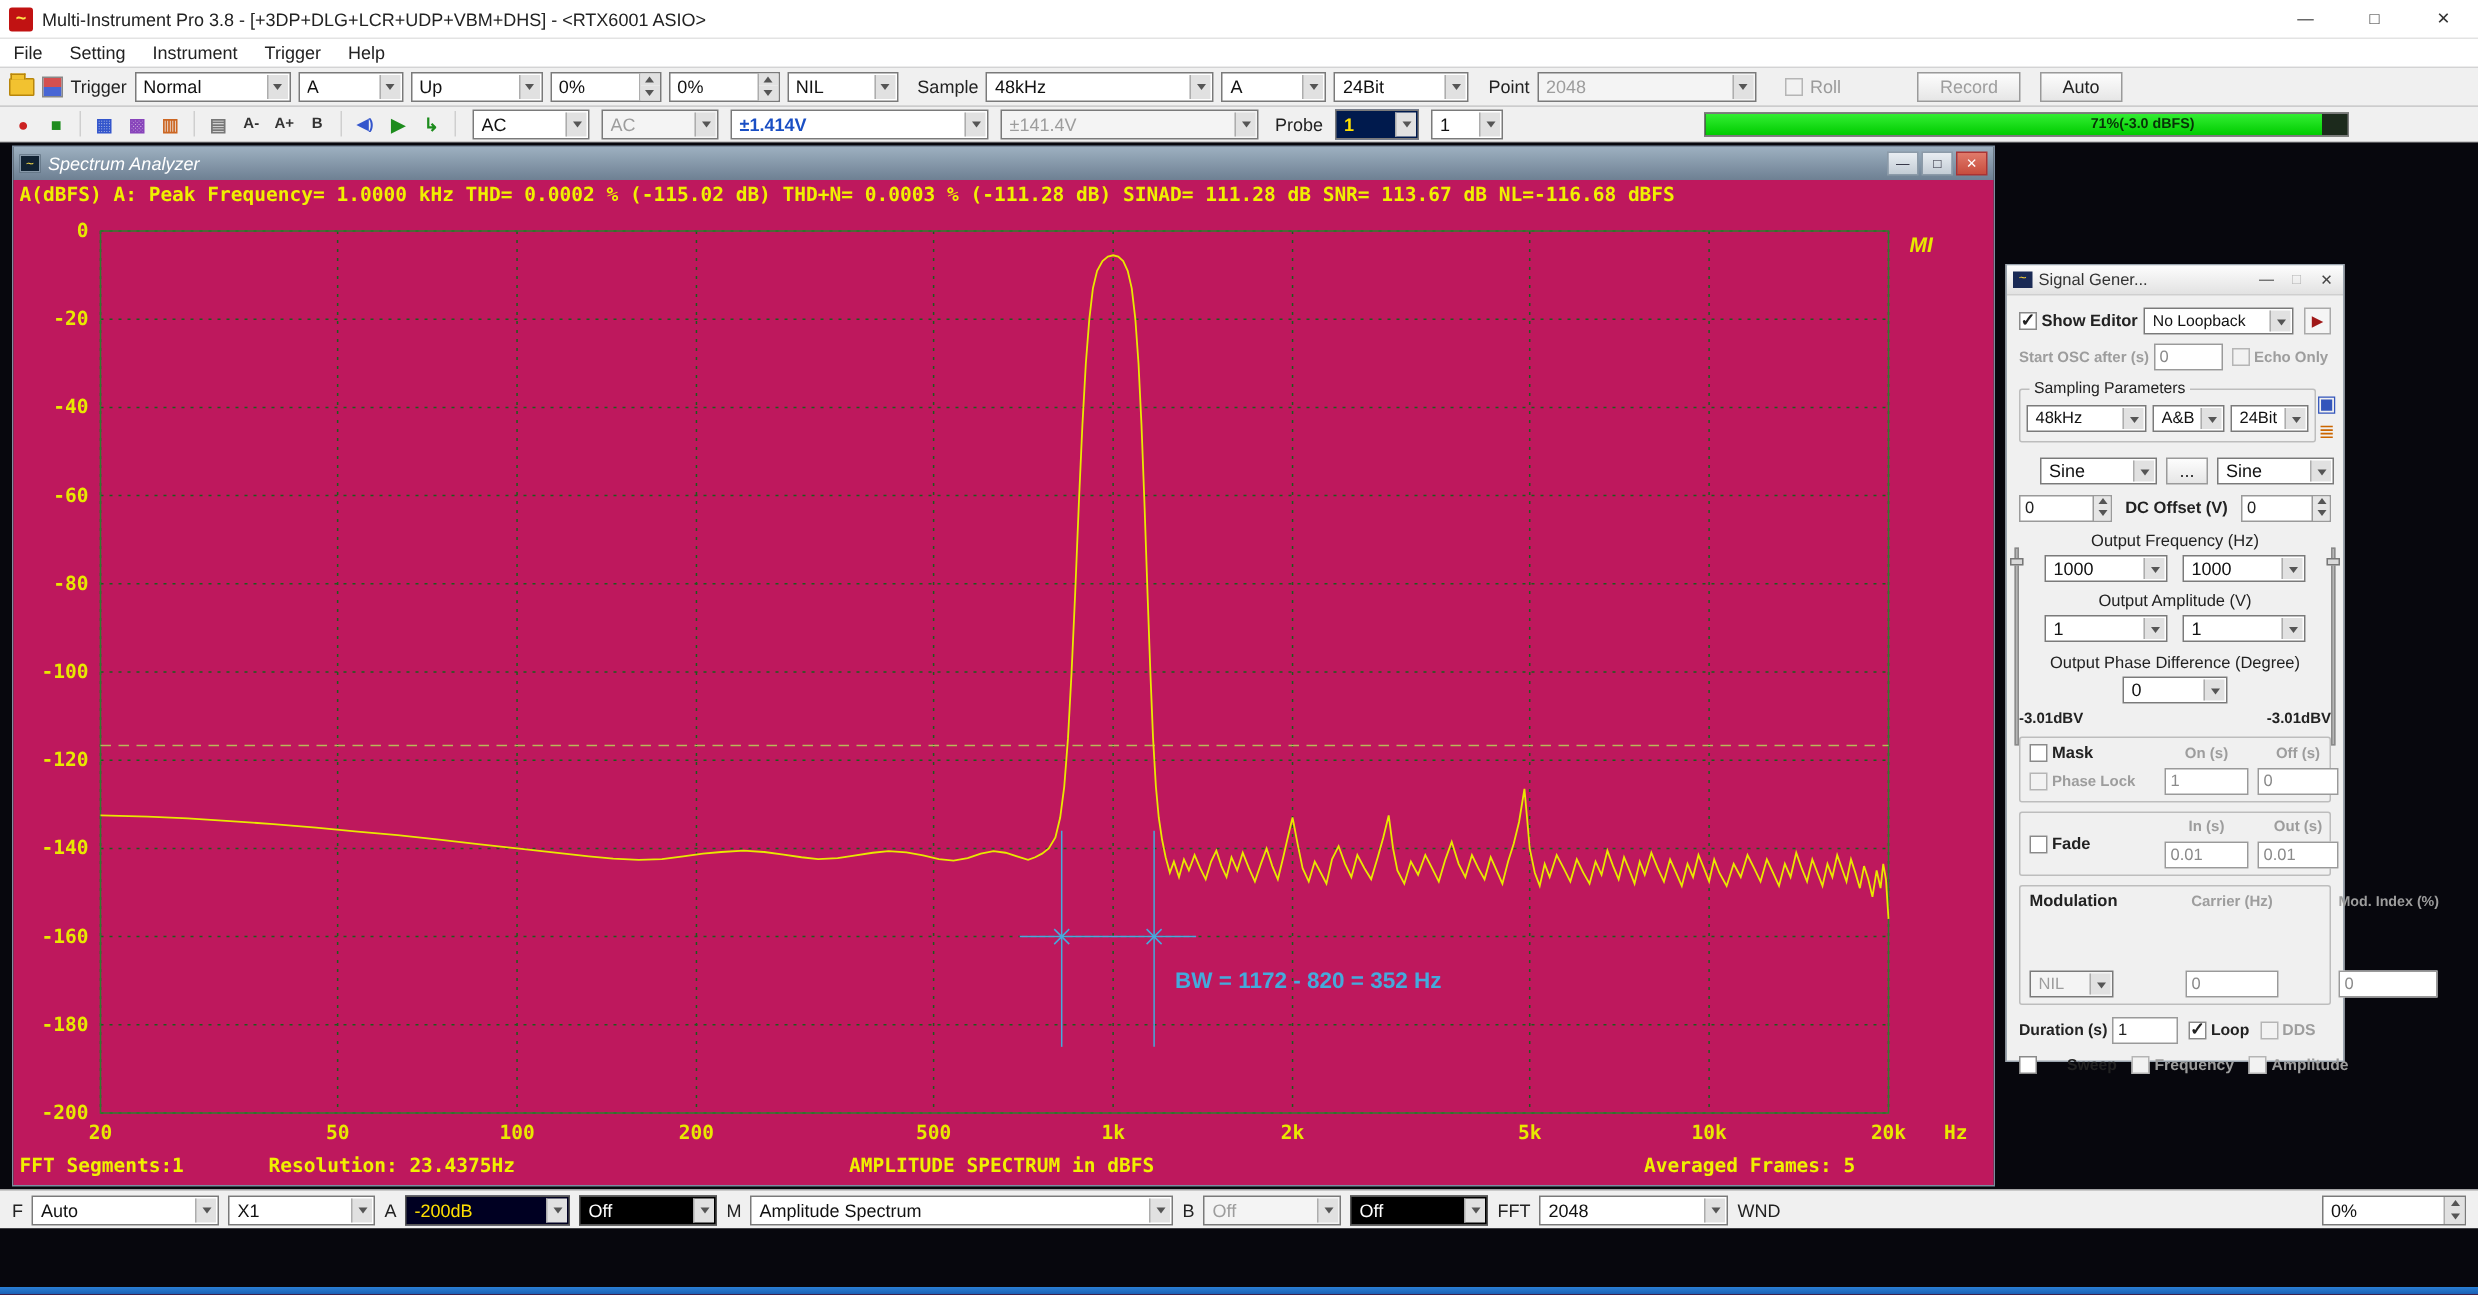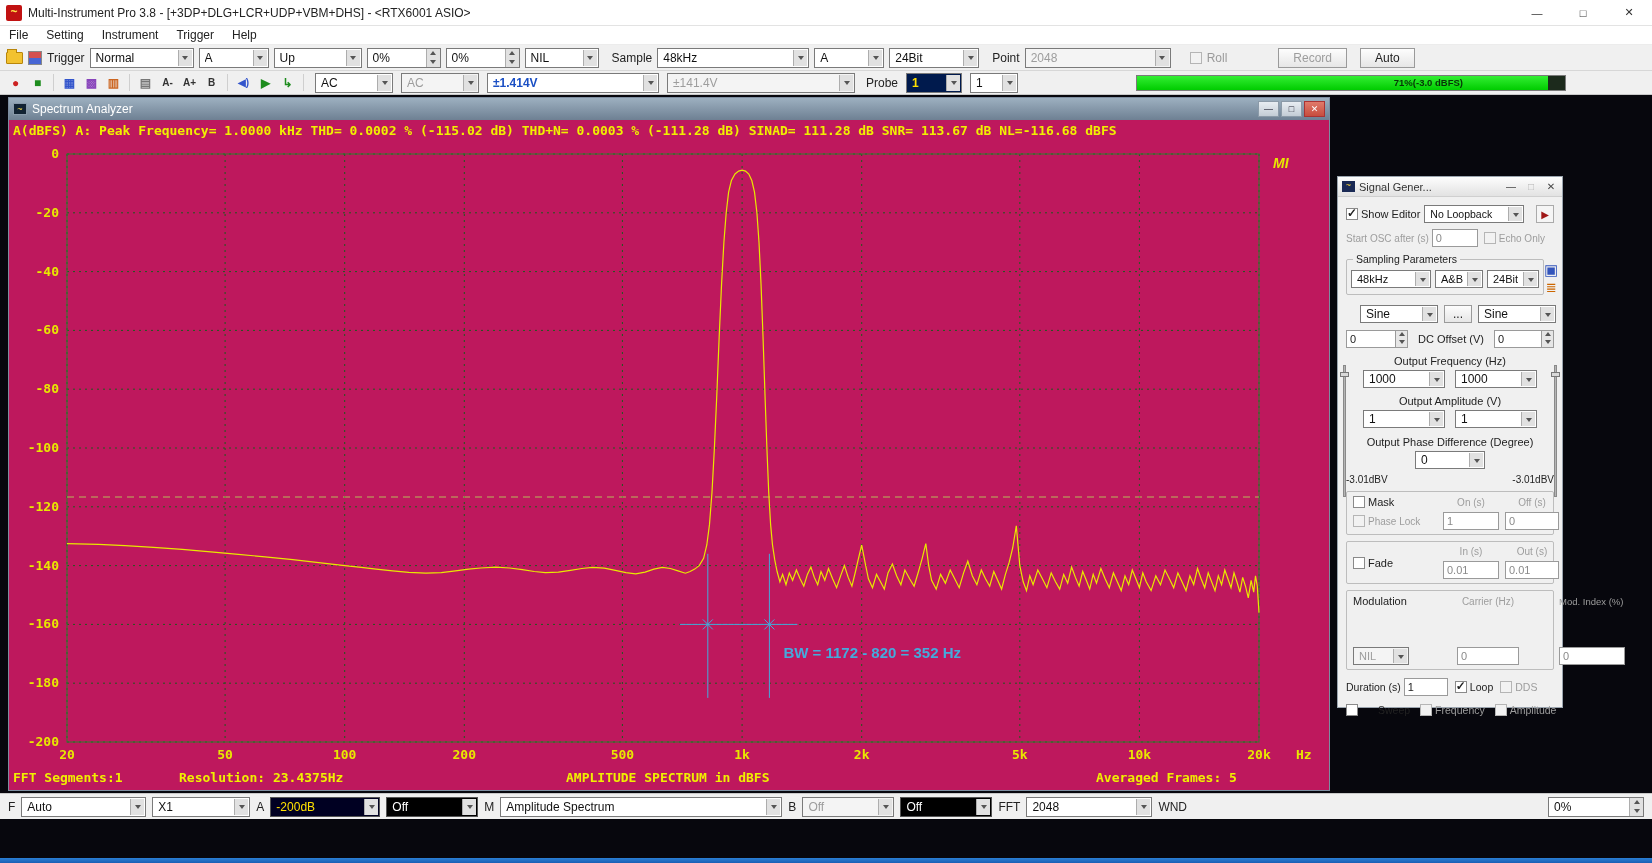--- a/index.html
+++ b/index.html
@@ -61,41 +61,41 @@
 .meter-fill{position:absolute;left:0;top:0;bottom:0;width:96%;background:linear-gradient(#33ee33,#00cc00);}
 .meter-label{position:absolute;left:60%;top:1px;font-size:9.5px;font-weight:bold;color:#073307;white-space:nowrap;}
 
 
 .workspace{position:absolute;top:95px;left:0;right:0;height:698px;background:#07070d;}
 
 
 .spec-win{position:absolute;left:8px;top:2px;width:1322px;height:694px;border:1px solid #7d8da0;background:#000;}
 .spec-tb{height:22px;background:linear-gradient(#9db0c0,#6e8093);display:flex;align-items:center;padding:0 4px;}
 .spec-ico{width:14px;height:12px;background:#123;border:1px solid #89a;color:#ffe24a;font-size:9px;line-height:10px;text-align:center;margin-right:5px;flex:none;}
-.spec-title{color:#fff;font-size:12px;}
+.spec-title{color:#fff;font-size:12px;font-style:italic;}
 .spec-btns{margin-left:auto;display:flex;gap:2px;}
 .spb{width:21px;height:16px;background:linear-gradient(#e8edf2,#c3ccd5);border:1px solid #8b9aa8;display:flex;align-items:center;justify-content:center;font-size:9px;color:#223;}
 .spb.close{background:linear-gradient(#e07a6a,#c74d3e);color:#fff;border-color:#a33;}
 .spec-body{position:relative;width:1320px;height:670px;background:#be185d;}
 .spec-status{height:22px;line-height:22px;padding-left:4px;color:#f0f000;font-family:"DejaVu Sans Mono",monospace;font-size:13px;font-weight:bold;white-space:nowrap;overflow:hidden;}
 #spectrum-svg{display:block;}
 .spec-footer{position:absolute;left:0;right:0;top:650px;height:18px;color:#f0f000;font-family:"DejaVu Sans Mono",monospace;font-size:13px;font-weight:bold;}
 .spec-footer span{position:absolute;white-space:nowrap;}
 
 
 .sg-win{position:absolute;left:1337px;top:81px;width:226px;height:532px;border:1px solid #9aa4ae;background:#f0f0f0;}
 .sg-tb{height:20px;background:linear-gradient(#fdfdfd,#e2e2e2);border-bottom:1px solid #cfcfcf;display:flex;align-items:center;padding:0 4px;}
 .sg-ico{width:13px;height:11px;background:#1a2a55;color:#ffd83a;font-size:9px;line-height:9px;text-align:center;margin-right:4px;flex:none;}
 .sg-title{font-size:11px;color:#333;}
 .sg-btns{margin-left:auto;display:flex;gap:6px;}
 .sgb{font-size:10px;color:#444;width:14px;text-align:center;}
 .sgb.dis{color:#b5b5b5;}
 .sg-body{position:relative;height:510px;padding:2px 8px;font-size:11px;}
 .sg-body .r{display:flex;align-items:center;}
-.sg-body .lb{white-space:nowrap;color:#222;}
+.sg-body .lb{white-space:nowrap;color:#222;font-weight:bold;}
 .sg-body .lb.dis{color:#9d9d9d;}
 .inp{height:18px;border:1px solid #9a9a9a;background:#fff;font-size:11px;padding:0 3px;font-family:"Liberation Sans",sans-serif;color:#222;}
 .inp.dis{color:#8a8a8a;}
 .sg-play{margin-left:auto;width:18px;height:18px;border:1px solid #aaa;background:#f5f5f5;color:#a01818;display:flex;align-items:center;justify-content:center;font-size:10px;}
 .grp{border:1px solid #bdbdbd;border-radius:2px;position:relative;}
 .leg{position:absolute;top:-7px;left:6px;background:#f0f0f0;padding:0 3px;font-size:10.5px;color:#222;white-space:nowrap;}
 .cent{ text-align:center;font-size:11px;color:#222;white-space:nowrap;}
 .ic-save{color:#3355bb;font-size:15px;line-height:14px;}
 .ic-list{color:#cc6600;font-size:13px;line-height:12px;}
 .mini-spin{display:inline-flex;flex-direction:column;width:12px;height:18px;border:1px solid #9a9a9a;border-left:none;}
@@ -208,21 +208,21 @@
       <span class="arrow"></span>
     </span>
   <span class="combo dis" style="width:78px;margin-left:5px">
       <span class="ct">AC</span>
       <span class="arrow"></span>
     </span>
   <span class="combo bluetxt" style="width:172px;margin-left:5px">
       <span class="ct">±1.414V</span>
       <span class="arrow"></span>
     </span>
-  <span class="combo dis" style="width:188px;margin-left:5px">
+  <span class="combo dis" style="width:172px;margin-left:5px">
       <span class="ct">±141.4V</span>
       <span class="arrow"></span>
     </span>
   <span class="lbl" style="margin-left:8px">Probe</span>
   <span class="combo probeA" style="width:56px;margin-left:5px">
       <span class="ct">1</span>
       <span class="arrow"></span>
     </span>
   <span class="combo" style="width:48px;margin-left:5px">
       <span class="ct">1</span>

